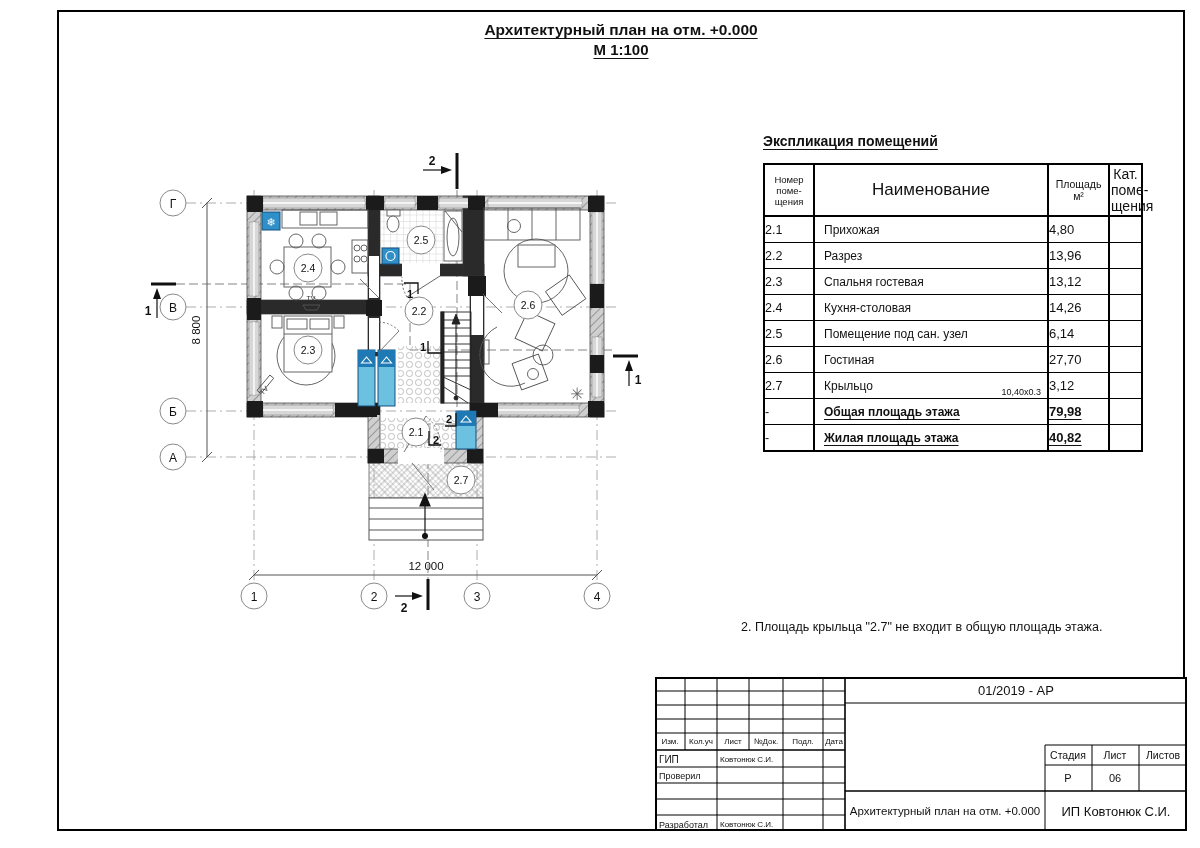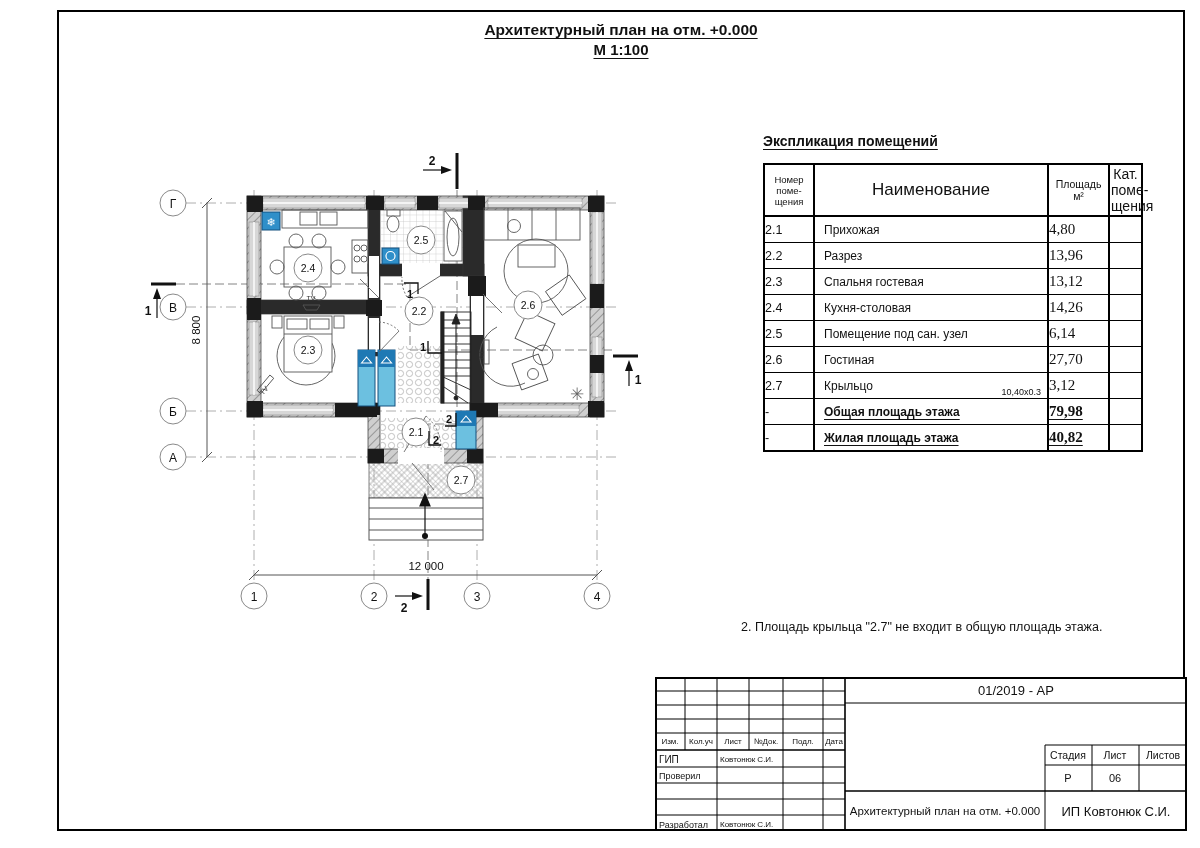--- a/index.html
+++ b/index.html
@@ -11,21 +11,21 @@
   .expl-title{position:absolute;left:763px;top:133px;width:362px;font-weight:bold;font-size:14px;text-decoration:underline;text-underline-offset:3px;}
   table.expl{position:absolute;left:763px;top:163px;border-collapse:collapse;table-layout:fixed;width:362px;border:2px solid #000;}
   table.expl th{border:1px solid #000;border-left-width:2px;border-right-width:2px;border-bottom-width:2px;font-weight:normal;white-space:pre-line;vertical-align:middle;padding:1px;}
   table.expl td{border:1px solid #000;border-left-width:2px;border-right-width:2px;height:25px;vertical-align:middle;font-size:12.5px;padding:0;}
   table.expl .c-num{width:46px;font-size:9.5px;}
   table.expl .c-name{width:230px;font-size:12px;}
   table.expl .c-area{width:57px;font-size:10.5px;}
   table.expl .c-cat{width:29px;text-align:center;font-size:14px;}
   table.expl td.c-num{font-size:12.5px;}
   table.expl td.c-name{padding-left:9px;position:relative;}
-  table.expl td.c-area{font-size:15px;font-family:Liberation Serif, serif;}
+  table.expl td.c-area{font-size:13px;}
   table.expl tr.sum td.c-name,table.expl tr.sum td.c-area{font-weight:bold;text-decoration:underline;text-underline-offset:3px;}
   .name-note{position:absolute;right:6px;bottom:1px;font-size:9px;text-decoration:none;font-weight:normal;}
   .notes{position:absolute;left:741px;top:606px;width:420px;}
   .notes .nt{font-weight:bold;font-size:13.5px;}
   .notes .ni{font-size:12.5px;margin-top:1px;line-height:16px;}
   .notes .ni:first-of-type{margin-top:13px;}
   svg text{font-family:"Liberation Sans",sans-serif;}
 </style>
 </head>
 <body>

